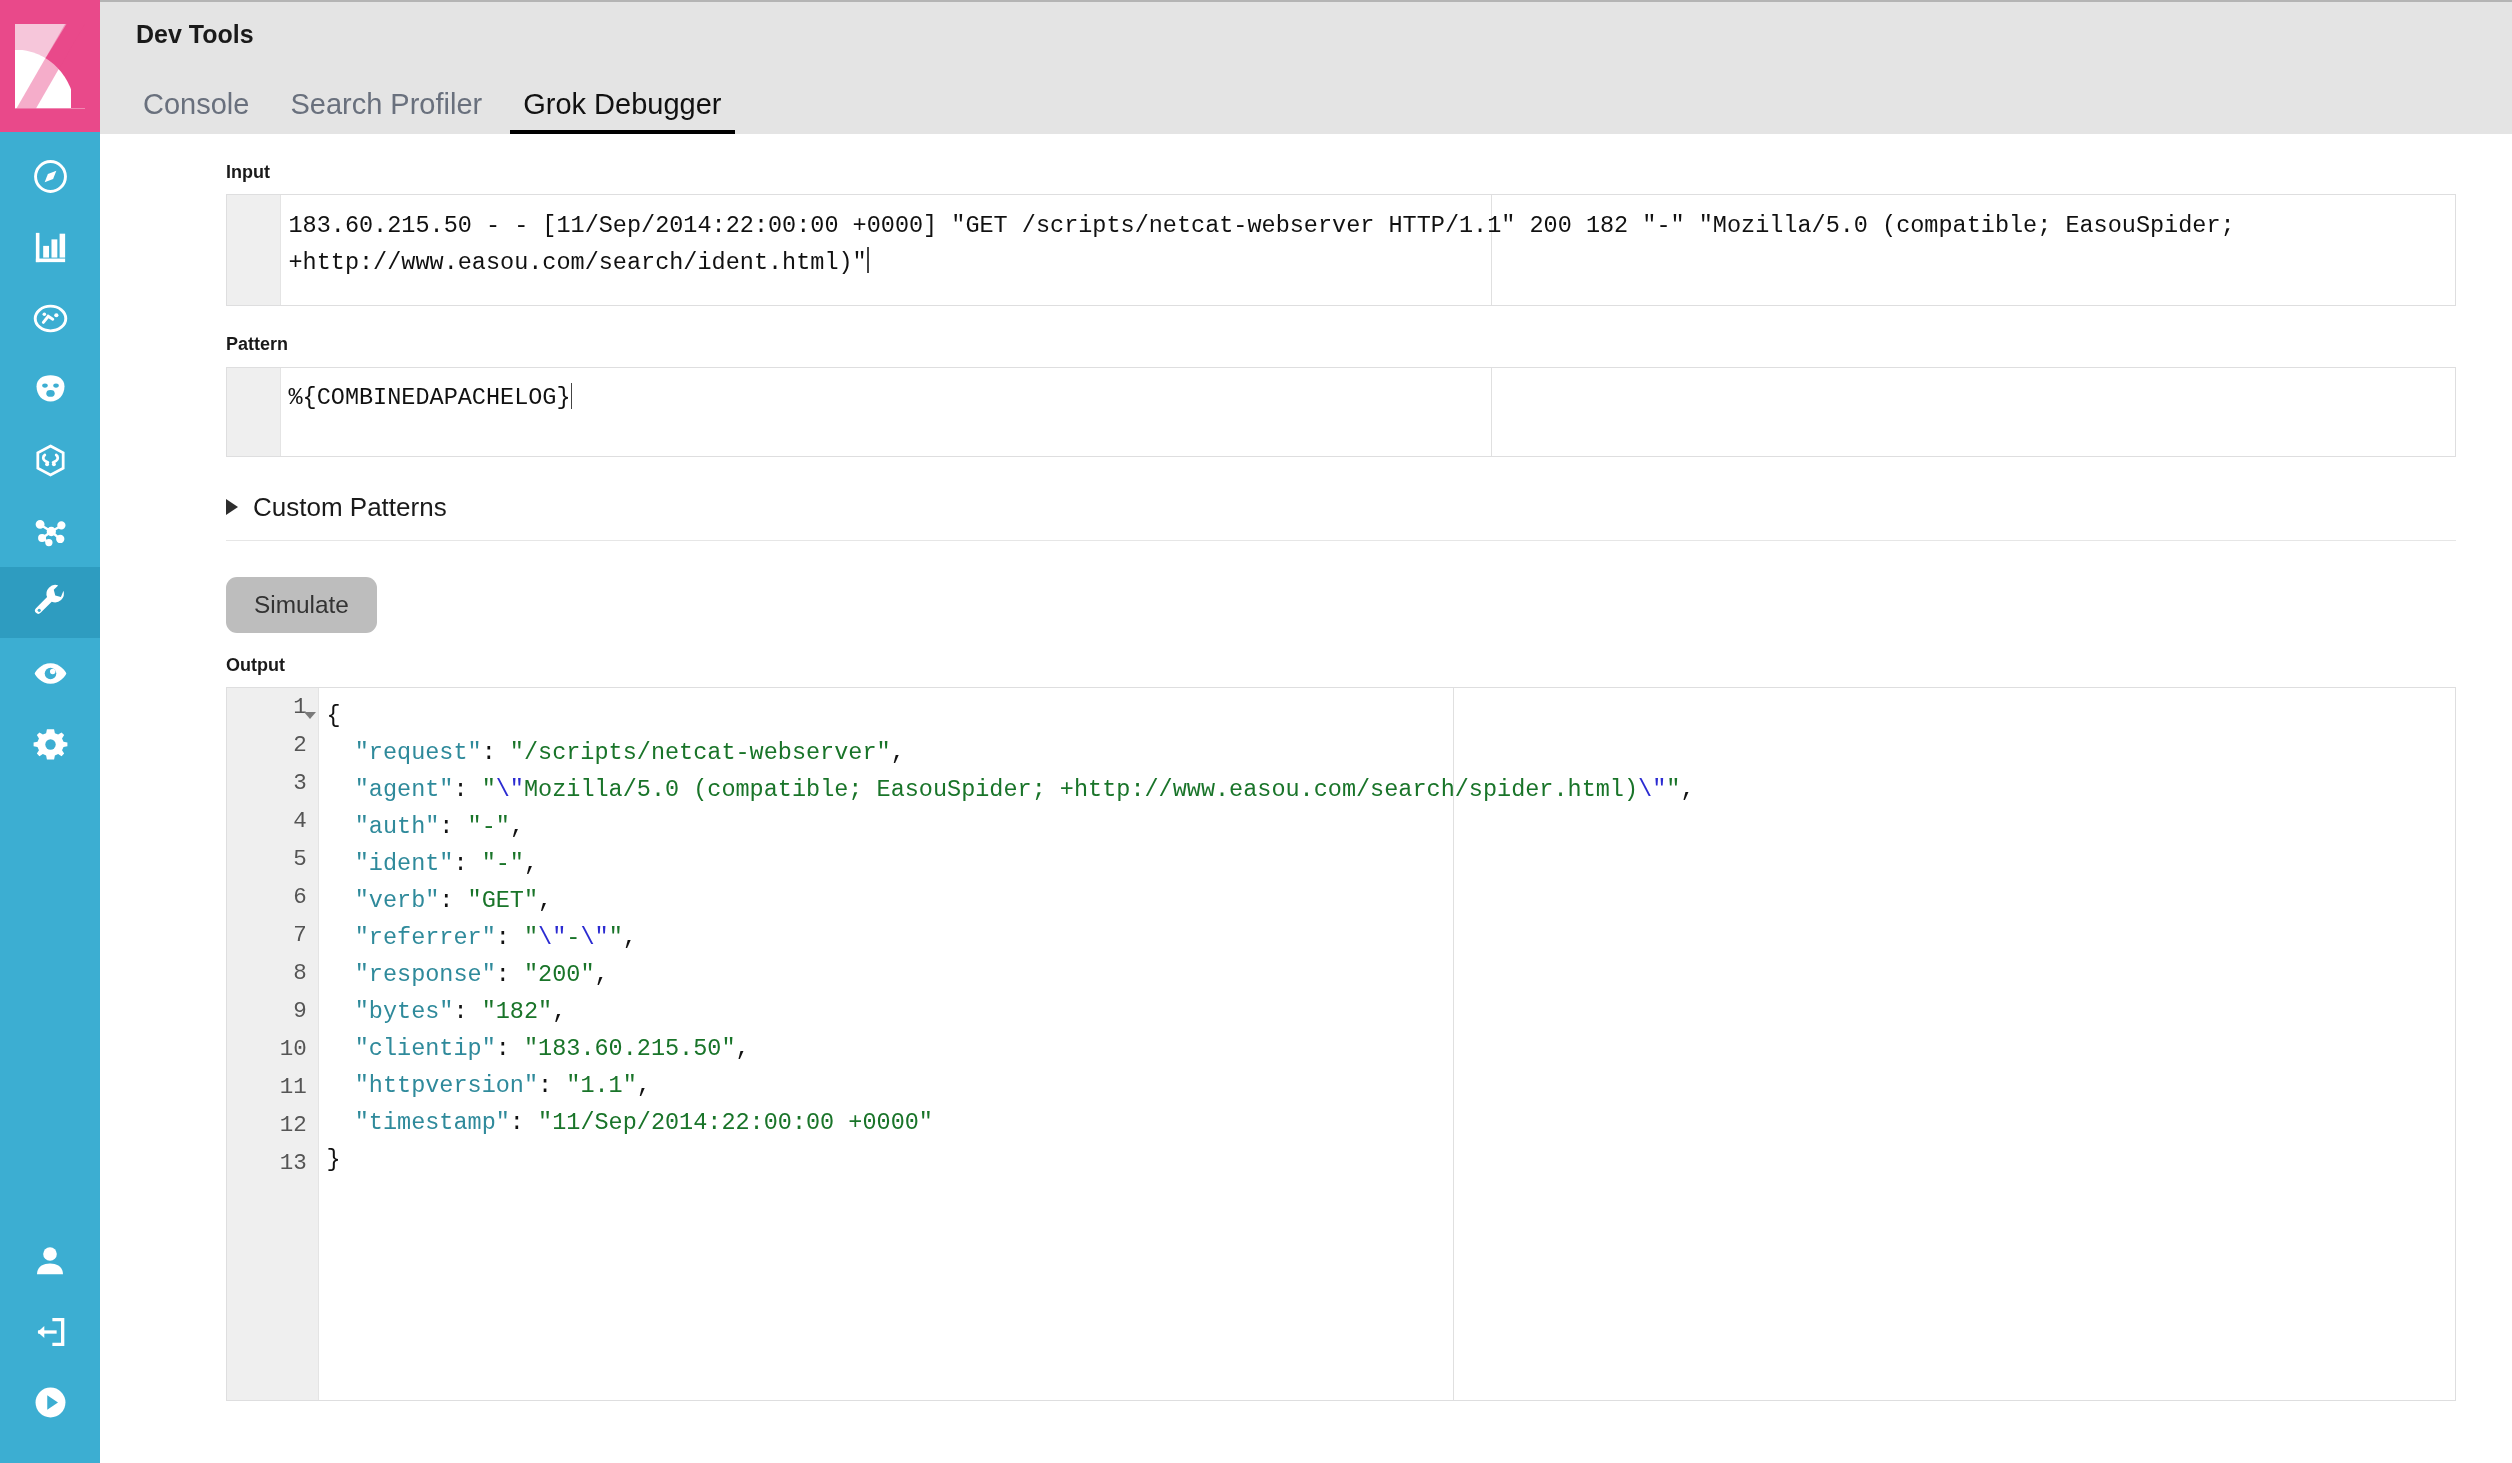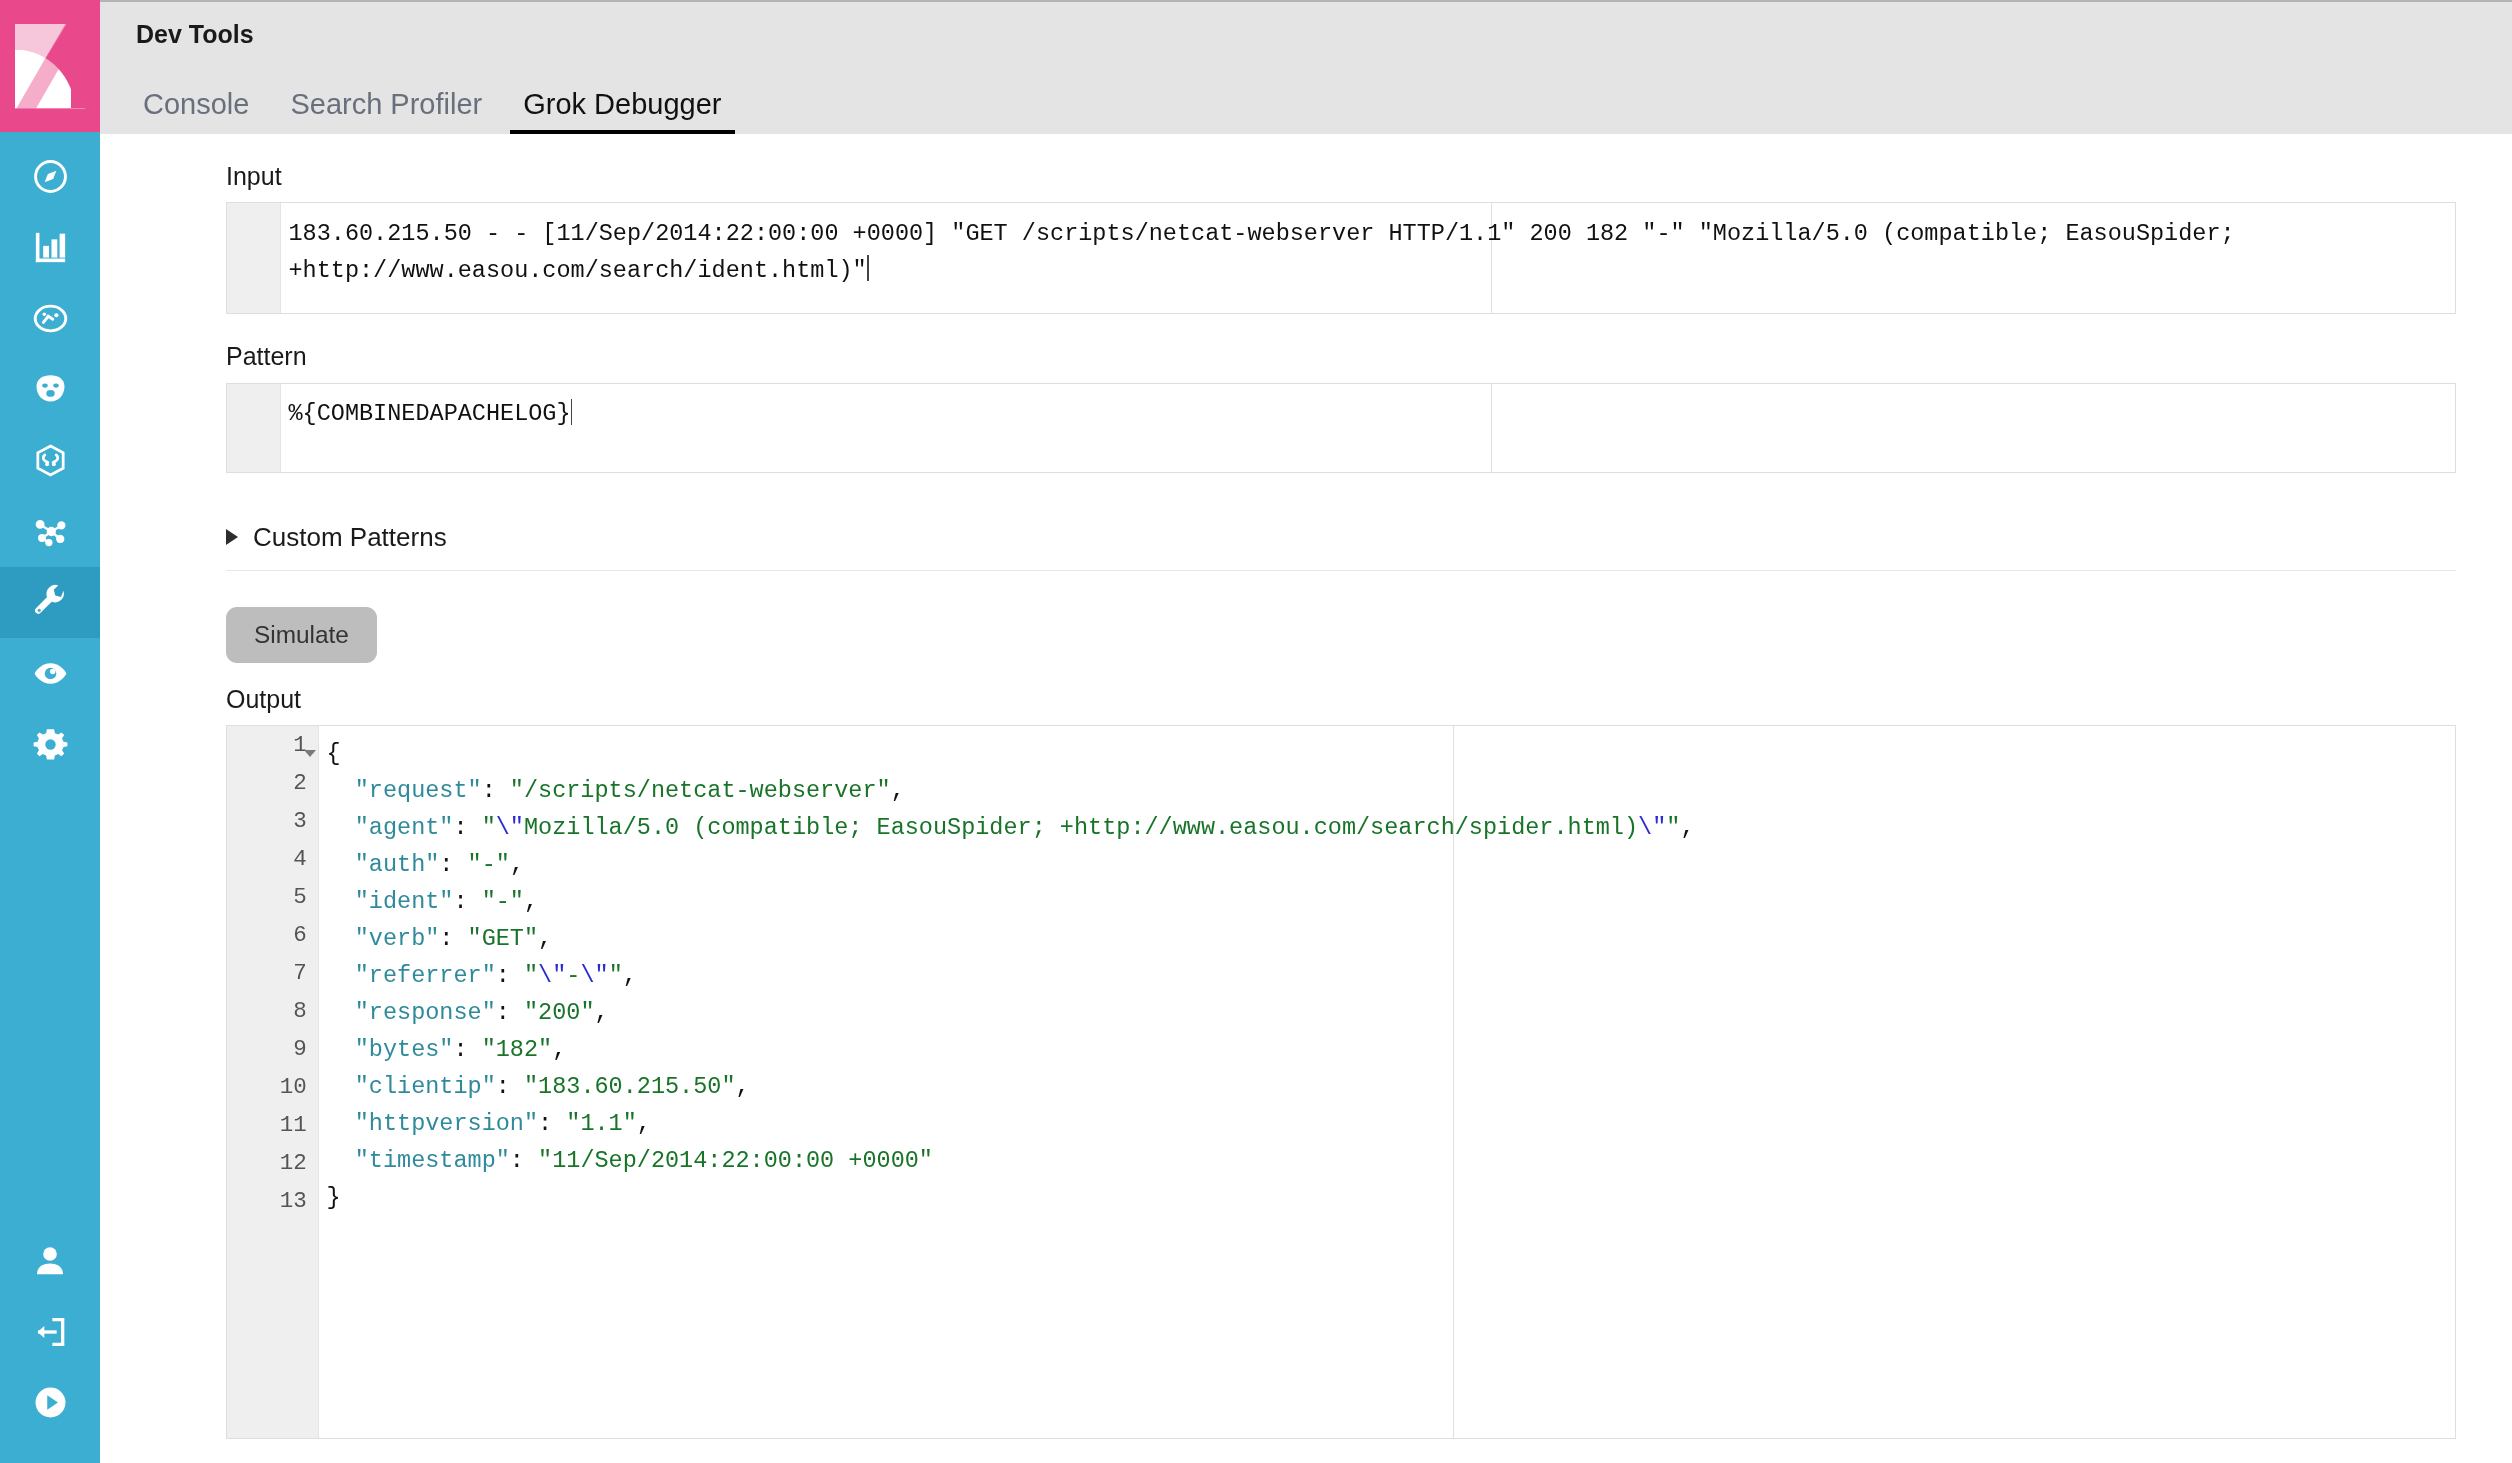--- a/index.html
+++ b/index.html
@@ -88,21 +88,21 @@
 
   .content {
     flex: 1;
     background: #ffffff;
     padding: 28px 56px 0 126px;
     overflow: hidden;
     position: relative;
   }
 
   .section-label {
-    font-size: 25px; font-weight: normal; color: #1a1a1a;
+    font-size: 18px; font-weight: bold; color: #1a1a1a;
     margin-bottom: 11.3px;
   }
 
   
   .editor {
     border: 1.9px solid #dededf;
     background: #ffffff;
     position: relative;
     overflow: hidden;
   }
@@ -139,21 +139,21 @@
   .caret {
     display: inline-block; width: 1.9px; height: 26px;
     background: #444; vertical-align: -4.7px;
   }
 
   .editor-input  { height: 112px; margin-bottom: 0; }
   .editor-pattern{ height: 90px; }
 
   
   .accordion {
-    margin-top: 49px;
+    margin-top: 35px;
     padding-bottom: 17px;
     border-bottom: 1.9px solid #e6e6e6;
     display: flex; align-items: center; gap: 15px;
     cursor: pointer;
   }
   .caret-right {
     width: 0; height: 0;
     border-left: 12.2px solid #2d2d2d;
     border-top: 8.5px solid transparent;
     border-bottom: 8.5px solid transparent;

